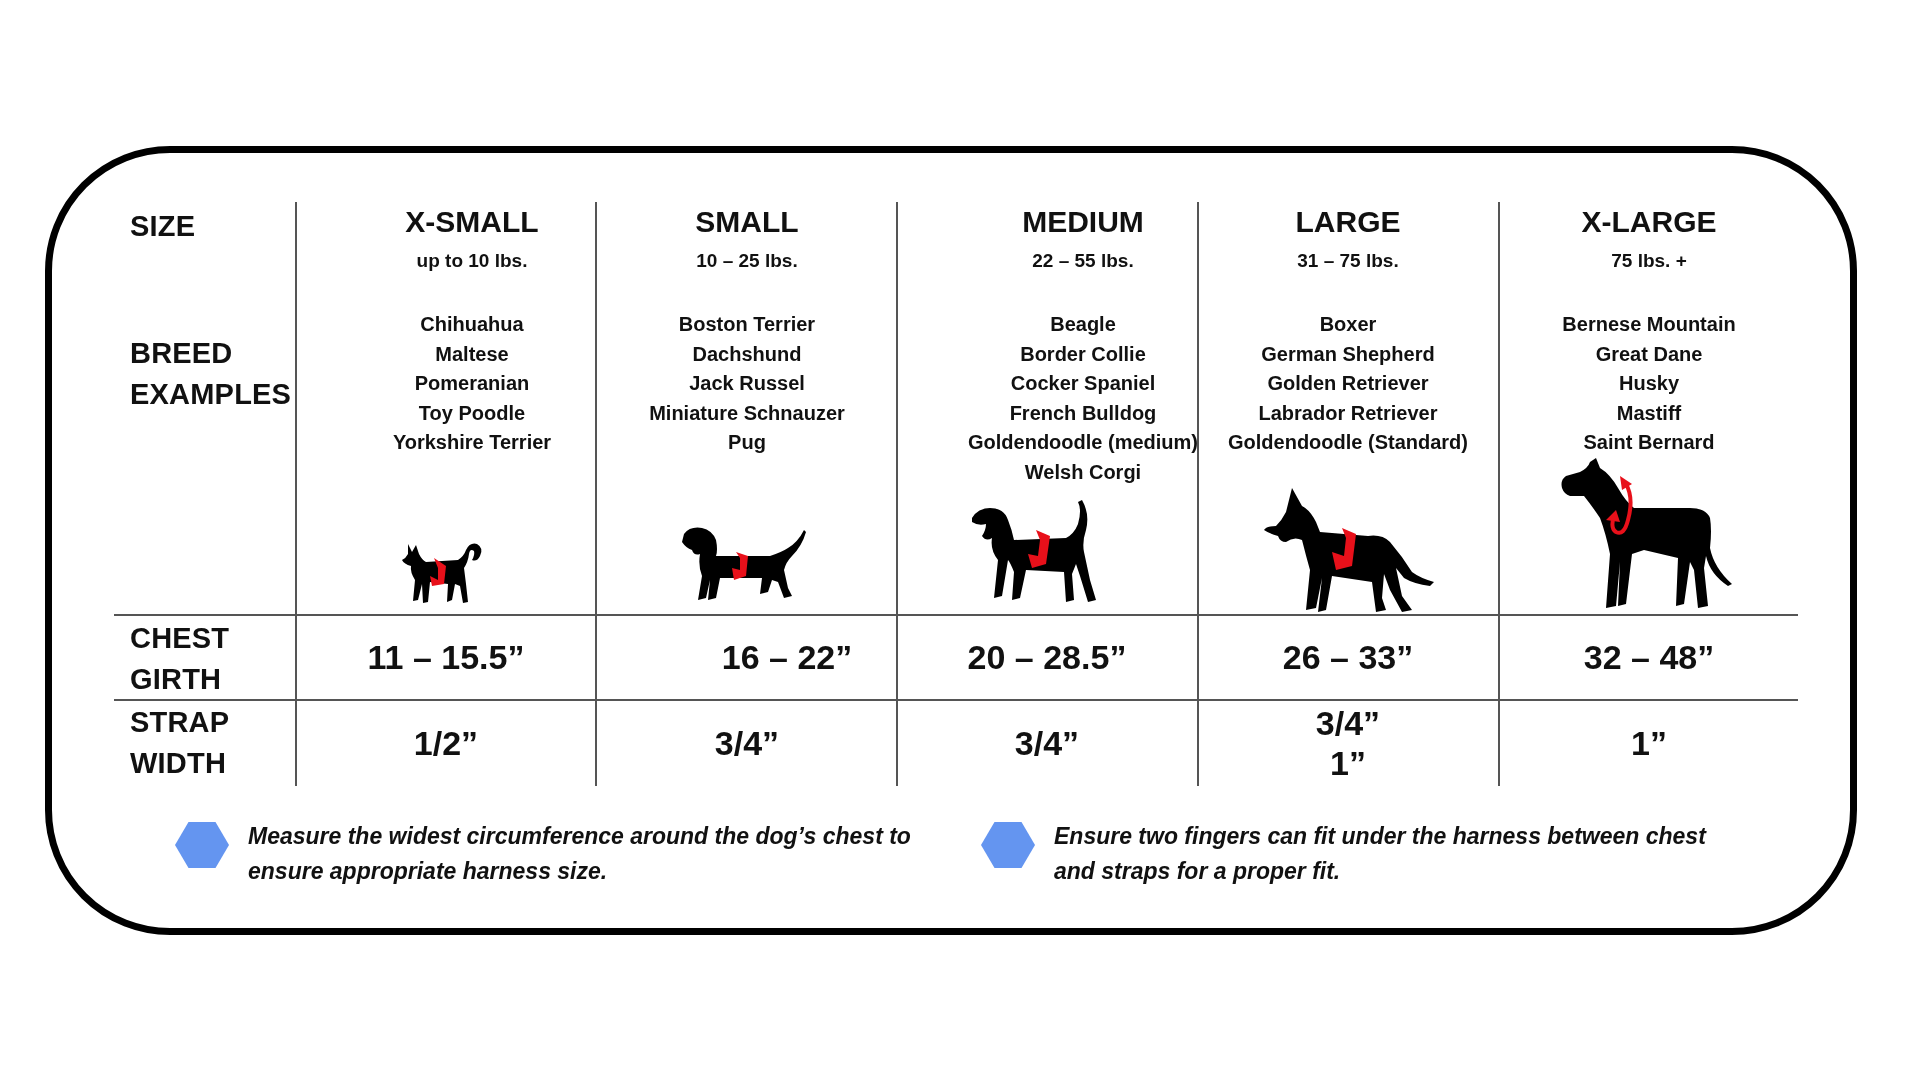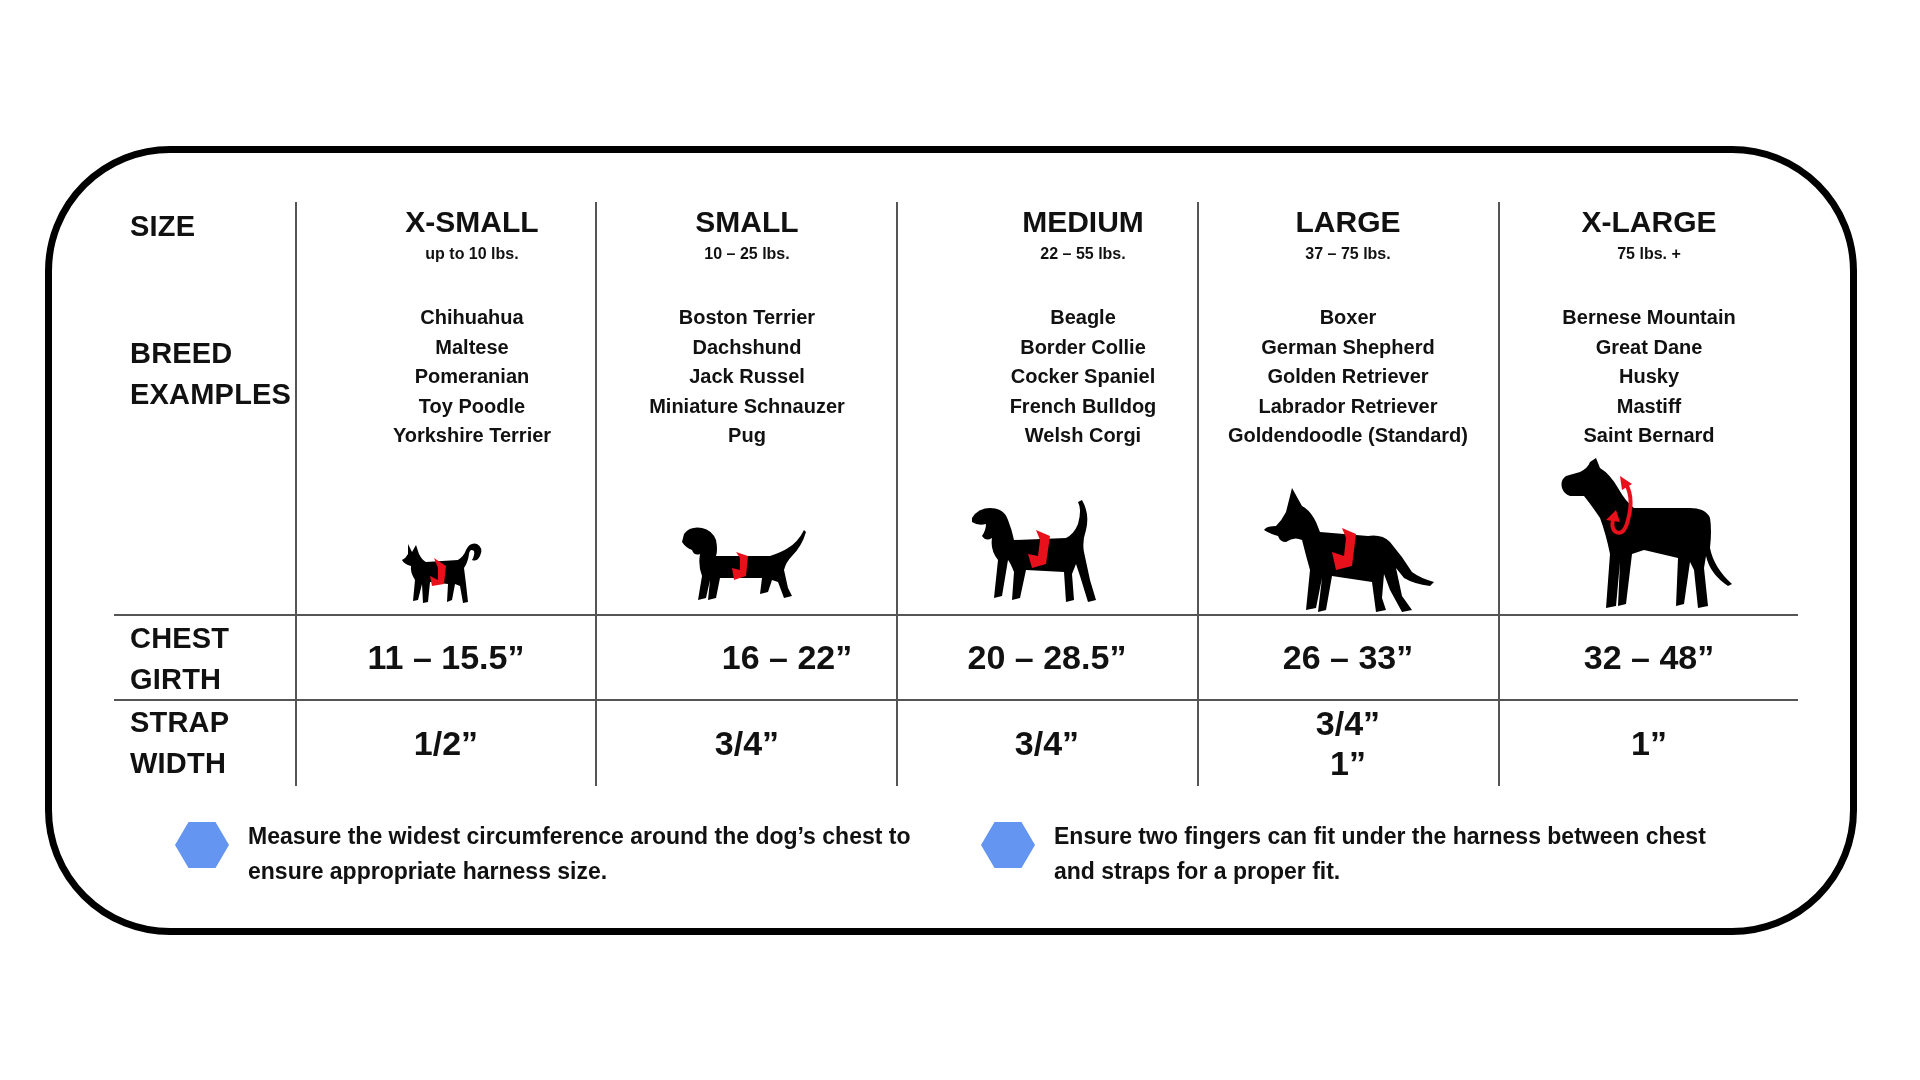--- a/index.html
+++ b/index.html
@@ -5,28 +5,28 @@
   html, body { margin:0; padding:0; background:#ffffff; }
   body { width:1920px; height:1080px; position:relative; overflow:hidden;
          font-family:"Liberation Sans", "DejaVu Sans", sans-serif; color:#111; }
   .frame { position:absolute; left:45px; top:146px; width:1798px; height:775px;
            border:7px solid #000; border-radius:125px; box-sizing:content-box; }
   .label { position:absolute; left:130px; font-weight:700; font-size:29px; line-height:41px; letter-spacing:0.2px; }
   .vline { position:absolute; top:202px; width:2px; height:584px; background:#555; }
   .hline { position:absolute; left:114px; width:1684px; height:2px; background:#555; }
   .col { position:absolute; top:204px; width:300px; text-align:center; }
   .col .size { font-weight:700; font-size:30px; line-height:36px; height:36px; }
-  .col .weight { font-weight:700; font-size:16px; line-height:26px; margin-top:1px; }
+  .col .weight { font-weight:700; font-size:19px; line-height:26px; margin-top:8px; }
   .col .breeds { margin-top:36px; }
   .col .breed { font-weight:700; font-size:20px; line-height:29.5px; }
   .dog { position:absolute; }
   .cell { position:absolute; width:300px; text-align:center; font-weight:700; font-size:34px; }
   .chest { top:615px; height:85px; display:flex; align-items:center; justify-content:center; }
   .strap { top:700px; height:86px; display:flex; flex-direction:column; align-items:center; justify-content:center; line-height:40px; }
-  .note { position:absolute; display:flex; align-items:flex-start; }
+  .note { position:absolute; display:flex; align-items:flex-start;font-style:italic; }
   .hex { width:54px; height:46px; background:#6495f0;
          clip-path: polygon(25% 0, 75% 0, 100% 50%, 75% 100%, 25% 100%, 0 50%); margin-top:0; }
   .note-text { font-weight:700; font-size:23px; line-height:35px; margin-left:19px; margin-top:-3px; }
 </style>
 </head>
 <body>
 
 <div class="frame"></div>
 
 <div class="label" style="top:206px;">SIZE</div>
@@ -74,26 +74,27 @@
   </div>
 </div>
 <div class="col" style="left:897px;padding-left:36px;">
   <div class="size">MEDIUM</div>
   <div class="weight">22 – 55 lbs.</div>
   <div class="breeds">
     <div class="breed">Beagle</div>
     <div class="breed">Border Collie</div>
     <div class="breed">Cocker Spaniel</div>
     <div class="breed">French Bulldog</div>
+    <div class="breed">Goldendoodle (medium)</div>
     <div class="breed">Welsh Corgi</div>
   </div>
 </div>
 <div class="col" style="left:1198px;">
   <div class="size">LARGE</div>
-  <div class="weight">37 – 75 lbs.</div>
+  <div class="weight">31 – 75 lbs.</div>
   <div class="breeds">
     <div class="breed">Boxer</div>
     <div class="breed">German Shepherd</div>
     <div class="breed">Golden Retriever</div>
     <div class="breed">Labrador Retriever</div>
     <div class="breed">Goldendoodle (Standard)</div>
   </div>
 </div>
 <div class="col" style="left:1499px;">
   <div class="size">X-LARGE</div>

